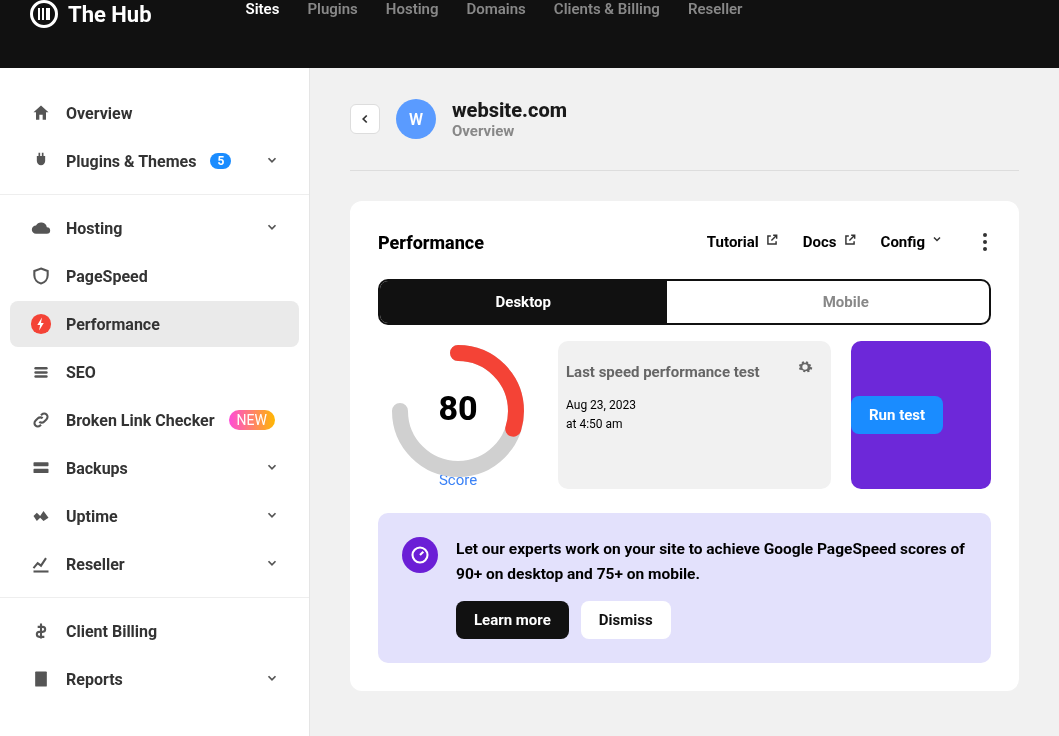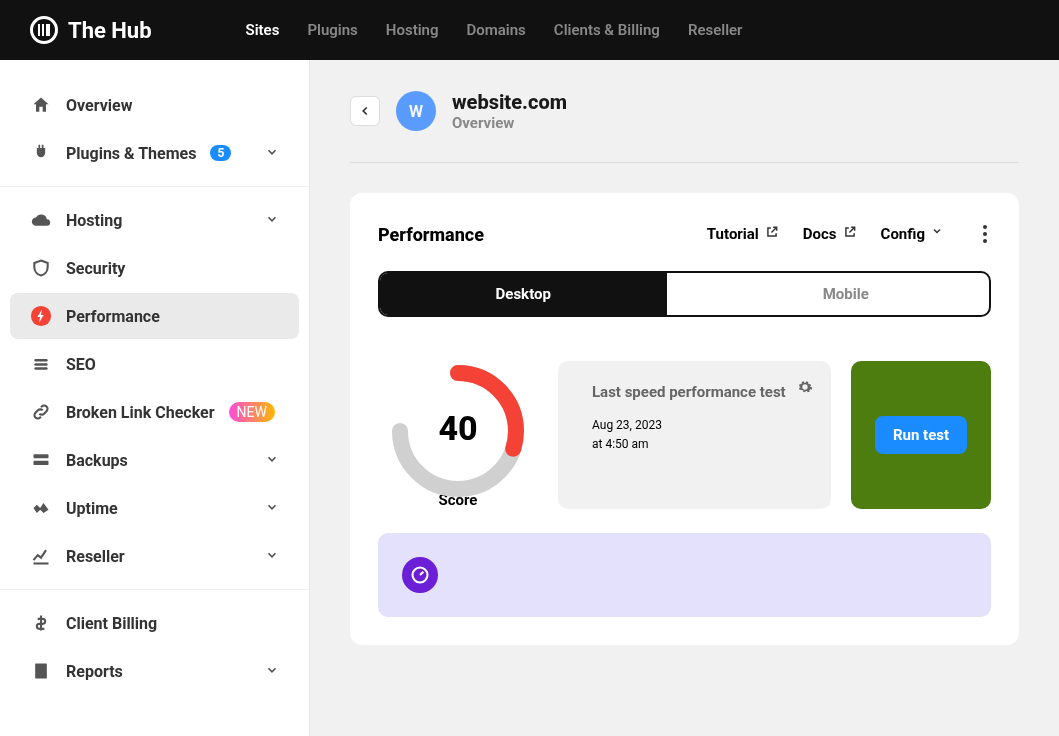--- a/index.html
+++ b/index.html
@@ -1,18 +1,18 @@
 <!DOCTYPE html>
 <html><head>
 <meta charset="utf-8">
 <style>
 * { margin: 0; padding: 0; box-sizing: border-box; font-family: -apple-system, BlinkMacSystemFont, "Segoe UI", Roboto, sans-serif; }
 body { background: #f1f1f1; width: 1059px; height: 736px; overflow: hidden; }
 
-.topbar { background: #111; height: 60px; display: flex; align-items: center; padding: 0 30px; gap: 30px; }
+.topbar { background: #111; height: 68px; display: flex; align-items: flex-start; padding: 0 30px; gap: 30px; }
 .logo { display: flex; align-items: center; gap: 10px; color: #fff; font-size: 22px; font-weight: 700; }
 .logo-icon { width: 28px; height: 28px; border: 3px solid #fff; border-radius: 50%; display: flex; align-items: center; justify-content: center; }
 .logo-icon::after { content: ""; width: 12px; height: 12px; background: linear-gradient(to right, #fff 2px, transparent 2px, transparent 4px, #fff 4px, #fff 6px, transparent 6px, transparent 8px, #fff 8px); }
 .topnav { display: flex; gap: 28px; margin-left: 64px; }
 .topnav-item { color: #888; font-size: 15px; font-weight: 600; cursor: pointer; }
 .topnav-item.active { color: #fff; }
 
 .layout { display: flex; height: calc(736px - 60px); }
 .sidebar { width: 310px; background: #fff; border-right: 1px solid #e5e5e5; padding: 12px 0; overflow-y: auto; }
 .side-group { border-bottom: 1px solid #eee; padding: 8px 0; }
@@ -32,37 +32,37 @@
 .site-sub { font-size: 15px; font-weight: 700; color: #888; }
 
 .card { background: #fff; border-radius: 12px; padding: 28px; }
 .card-head { display: flex; align-items: center; margin-bottom: 24px; }
 .card-title { font-size: 18px; font-weight: 800; flex: 1; }
 .card-links { display: flex; gap: 24px; align-items: center; font-size: 15px; font-weight: 700; }
 .card-link { display: flex; align-items: flex-start; gap: 6px; cursor: pointer; }
 .more-icon { display: flex; flex-direction: column; gap: 3px; cursor: pointer; padding: 4px; margin-left: 12px; }
 .more-icon span { width: 4px; height: 4px; background: #333; border-radius: 50%; }
 
-.tabs { display: flex; border: 2px solid #111; border-radius: 10px; overflow: hidden; margin-bottom: 44px; gap: 36px; }
+.tabs { display: flex; border: 2px solid #111; border-radius: 10px; overflow: hidden; margin-bottom: 16px; gap: 36px; }
 .tab { flex: 1; text-align: center; padding: 12px; font-size: 15px; font-weight: 700; cursor: pointer; color: #888; }
 .tab.active { background: #111; color: #fff; }
 
 .perf-row { display: flex; gap: 20px; margin-bottom: 24px; }
 .gauge-box { flex: 0 0 160px; display: flex; flex-direction: column; align-items: center; }
 .gauge { position: relative; width: 140px; height: 140px; }
 .gauge svg { transform: rotate(-90deg); }
 .gauge-num { position: absolute; top: 48%; left: 50%; transform: translate(-50%, -50%); font-size: 34px; font-weight: 800; }
-.gauge-label { font-size: 15px; font-weight: 700; color: #000000; margin-top: -10px; }
-
-.info-box { flex: 1; background: #f1f1f1; border-radius: 10px; padding: 20px 34px; position: relative; }
+.gauge-label { font-size: 15px; font-weight: 400; color: #3b82f6; margin-top: -10px; }
+
+.info-box { flex: 1; background: #f1f1f1; border-radius: 10px; padding: 20px 8px; position: relative; }
 .info-label { color: #666; font-size: 15px; font-weight: 700; margin-bottom: 12px; line-height: 1.5; }
 .info-date { font-size: 12px; font-weight: 400; line-height: 1.6; }
 .gear { position: absolute; top: 18px; right: 18px; color: #666; cursor: pointer; }
 
-.run-box { flex: 0 0 140px; background: #4d7c0f; border-radius: 10px; display: flex; align-items: center; justify-content: center; }
+.run-box { flex: 0 0 140px; background: #6d28d9; border-radius: 10px; display: flex; align-items: center; }
 .run-btn { background: #1a8cff; color: #fff; border: none; padding: 10px 18px; border-radius: 8px; font-size: 15px; font-weight: 700; cursor: pointer; }
 
 .promo { background: #e3e1fc; border-radius: 10px; padding: 24px; display: flex; gap: 18px; }
 .promo-icon { width: 36px; height: 36px; background: #6b1fd6; border-radius: 50%; display: flex; align-items: center; justify-content: center; flex-shrink: 0; }
 .promo-text { font-size: 15.5px; font-weight: 700; line-height: 1.6; margin-bottom: 14px; }
 .promo-btns { display: flex; gap: 12px; }
 .btn-dark { background: #111; color: #fff; border: none; padding: 10px 18px; border-radius: 8px; font-size: 15px; font-weight: 700; cursor: pointer; }
 .btn-light { background: #fff; color: #111; border: none; padding: 10px 18px; border-radius: 8px; font-size: 15px; font-weight: 700; cursor: pointer; }
 
 .chev svg { width: 14px; height: 14px; }
@@ -120,21 +120,21 @@
         <span class="chev"><svg viewBox="0 0 24 24" fill="none" stroke="#555" stroke-width="3">
               <path d="M6 9l6 6 6-6"></path>
             </svg></span>
       </div>
       <div class="side-item">
         <span class="side-icon">
             <svg viewBox="0 0 24 24" width="20" height="20" fill="none" stroke="#555" stroke-width="2.5">
               <path d="M12 3l8 3v5c0 5-3.5 9-8 10-4.5-1-8-5-8-10V6z"></path>
             </svg>
           </span>
-        <span>Security</span>
+        <span>PageSpeed</span>
       </div>
       <div class="side-item active">
         <span class="side-icon">
             <svg viewBox="0 0 24 24" width="22" height="22">
               <circle cx="12" cy="12" r="11" fill="#f44336"></circle>
               <path d="M13 5l-5 8h3l-1 6 5-8h-3z" fill="#fff"></path>
             </svg>
           </span>
         <span>Performance</span>
       </div>
@@ -268,21 +268,21 @@
         <div class="tab">Mobile</div>
       </div>
 
       <div class="perf-row">
         <div class="gauge-box">
           <div class="gauge">
             <svg width="140" height="140" viewBox="0 0 140 140">
               <circle cx="70" cy="70" r="58" stroke="#d0d0d0" stroke-width="16" fill="none" stroke-dasharray="273 365" stroke-linecap="round"></circle>
               <circle cx="70" cy="70" r="58" stroke="#f44336" stroke-width="16" fill="none" stroke-dasharray="109 365" stroke-linecap="round"></circle>
             </svg>
-            <div class="gauge-num">40</div>
+            <div class="gauge-num">80</div>
           </div>
           <div class="gauge-label">Score</div>
         </div>
         <div class="info-box">
           <div class="info-label">Last speed performance test</div>
           <div class="info-date">Aug 23, 2023</div>
           <div class="info-date">at 4:50 am</div>
           <div class="gear">
             <svg viewBox="0 0 24 24" width="16" height="16" fill="#666">
                 <path d="M12 8a4 4 0 100 8 4 4 0 000-8zm9 4l2 1-1 3-2-.5a9 9 0 01-1.5 1.5l.5 2-3 1-1-2h-2l-1 2-3-1 .5-2A9 9 0 016 16l-2 .5-1-3 2-1v-1l-2-1 1-3 2 .5A9 9 0 017.5 6.5L7 4.5l3-1 1 2h2l1-2 3 1-.5 2A9 9 0 0118 8l2-.5 1 3-2 1z"></path>
@@ -294,16 +294,23 @@
         </div>
       </div>
 
       <div class="promo">
         <div class="promo-icon">
           <svg viewBox="0 0 24 24" width="20" height="20" fill="none" stroke="#fff" stroke-width="2.5">
               <circle cx="12" cy="12" r="9"></circle>
               <path d="M12 12l4-4"></path>
             </svg>
         </div>
+        <div>
+          <div class="promo-text">Let our experts work on your site to achieve Google PageSpeed scores of 90+ on desktop and 75+ on mobile.</div>
+          <div class="promo-btns">
+            <button class="btn-dark">Learn more</button>
+            <button class="btn-light">Dismiss</button>
+          </div>
+        </div>
       </div>
     </div>
   </div>
 </div>
 
 </body></html>

